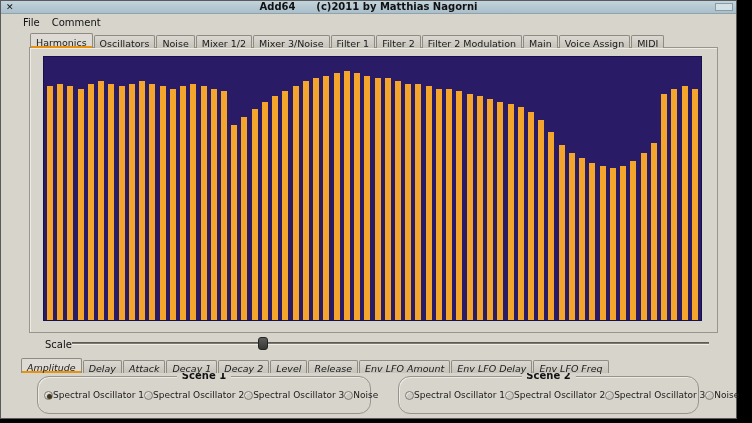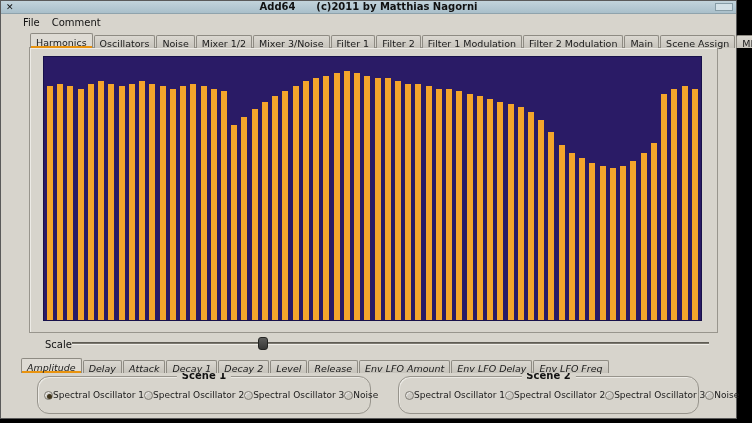--- a/index.html
+++ b/index.html
@@ -138,24 +138,23 @@
     </div>
 
   <div class="tabs tabs-main">
       <div class="tab active">Harmonics</div>
       <div class="tab">Oscillators</div>
       <div class="tab">Noise</div>
       <div class="tab">Mixer 1/2</div>
       <div class="tab">Mixer 3/Noise</div>
       <div class="tab">Filter 1</div>
       <div class="tab">Filter 2</div>
-      <div class="tab">Filter 1 Modulation</div>
       <div class="tab">Filter 2 Modulation</div>
       <div class="tab">Main</div>
-      <div class="tab">Scene Assign</div>
+      <div class="tab">Voice Assign</div>
       <div class="tab">MIDI</div>
     </div>
 
   <div class="frame">
     <div class="display">
       <div class="bars">
           <div class="bar" style="height: 91%;"></div>
           <div class="bar" style="height: 92%;"></div>
           <div class="bar" style="height: 91%;"></div>
           <div class="bar" style="height: 90%;"></div>

